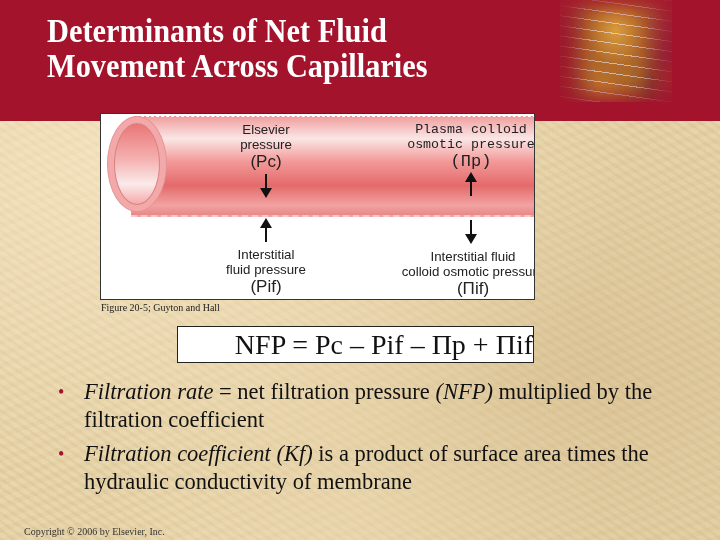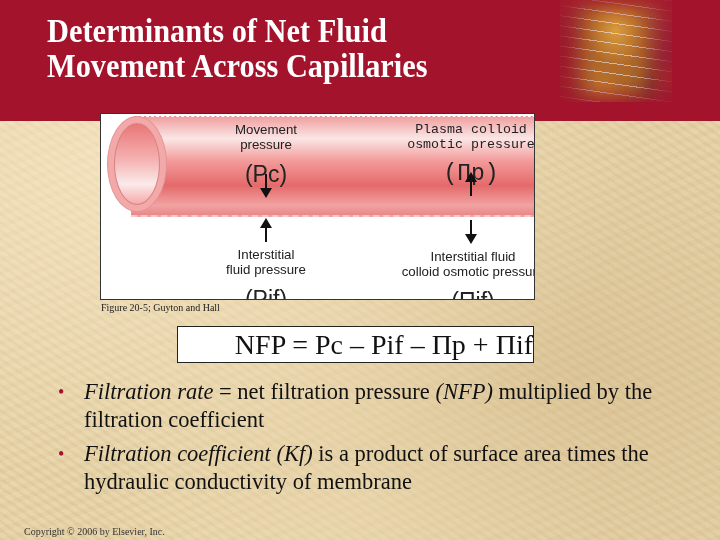--- a/index.html
+++ b/index.html
@@ -30,21 +30,21 @@
   .tube{position:absolute;left:30px;top:2px;width:440px;height:98px;
     background:linear-gradient(180deg,#f0a0a0 0%,#fbe6e6 22%,#f39a9a 45%,#e46a6a 70%,#f2a2a2 90%,#e88888 100%);
     border-top:1px dashed #fff;border-bottom:2px dashed #f7c9c9;}
   .tube-end{position:absolute;left:6px;top:2px;width:58px;height:94px;border-radius:50%;
     background:#f3a9a9;border:1px solid #e49494;}
   .tube-end-inner{position:absolute;left:6px;top:6px;width:44px;height:80px;border-radius:50%;
     background:linear-gradient(180deg,#ea7777 0%,#f5b2b2 45%,#fbeaea 75%,#f4aaaa 100%);
     border:1px solid #d98282;}
   .lbl{position:absolute;font-family:"Liberation Sans","DejaVu Sans",sans-serif;color:#222;
     text-align:center;font-size:13.3px;line-height:15px;}
-  .lbl .sym{font-size:23px;line-height:20px;display:block;margin-top:12px;}
+  .lbl .sym{font-size:17px;line-height:20px;display:block;}
   .arrow{position:absolute;width:2px;background:#111;}
   .arrow.down::after,.arrow.up::after{content:"";position:absolute;left:-5px;
     border-left:6px solid transparent;border-right:6px solid transparent;}
   .arrow.down::after{bottom:-2px;border-top:10px solid #111;}
   .arrow.up::after{top:-2px;border-bottom:10px solid #111;}
   .caption{position:absolute;left:101px;top:302px;font-size:10px;color:#222;
     font-family:"Liberation Serif",serif;}
   .equation{position:absolute;left:177px;top:326px;width:357px;height:37px;box-sizing:border-box;
     background:#fff;border:1px solid #222;font-family:"Liberation Serif",serif;font-size:28px;
     line-height:35px;text-align:right;color:#111;white-space:nowrap;}
@@ -69,21 +69,21 @@
   </h1>
 </div>
 
 <div class="figure">
   <div class="tube"></div>
   <div class="tube-end">
     <div class="tube-end-inner"></div>
   </div>
 
   <div class="lbl" style="left:105px;top:8px;width:120px;">
-    <span style="display:block">Movement</span>
+    <span style="display:block">Elsevier</span>
     <span style="display:block">pressure</span>
     <span class="sym">(Pc)</span>
   </div>
   <div class="arrow down" style="left:164px;top:60px;height:22px;"></div>
 
   <div class="lbl" style="left:295px;top:8px;width:150px;font-family:Liberation Mono, monospace;">
     <span style="display:block">Plasma colloid</span>
     <span style="display:block">osmotic pressure</span>
     <span class="sym">(Πp)</span>
   </div>

